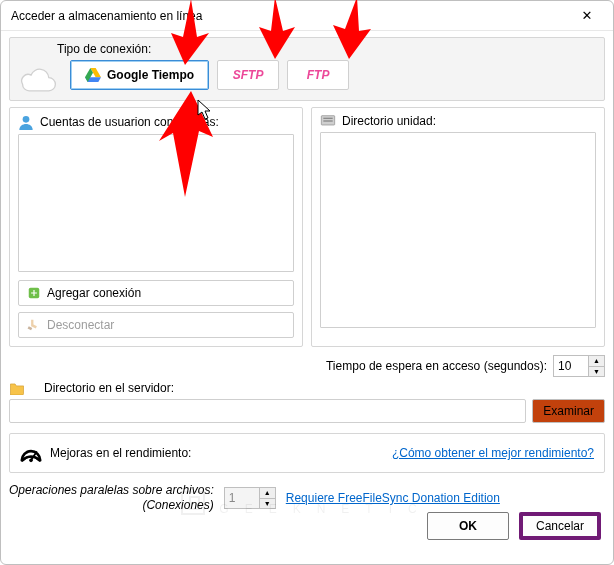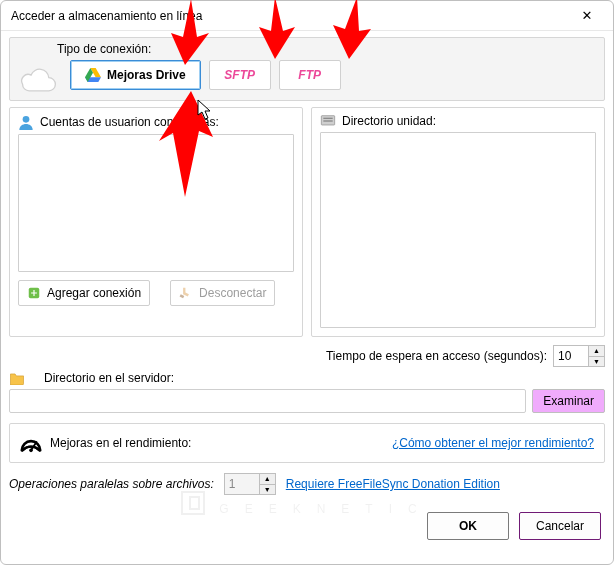--- a/index.html
+++ b/index.html
@@ -16,46 +16,46 @@
   .conn-row { margin-left: 50px; display: flex; gap: 8px; }
   .conn-btn { min-width: 62px; height: 30px; padding: 0 14px; background: #fff; border: 1px solid #d0d0d0; border-radius: 2px; display: inline-flex; align-items: center; justify-content: center; gap: 6px; cursor: pointer; }
   .conn-btn.active { border: 1px solid #3a8cd6; box-shadow: inset 0 0 0 1px #9ecff3; font-weight: 700; color: #000; }
   .conn-btn:not(.active) { font-weight: 700; color: #ec4899; font-style: italic; }
 
   .mid { display: flex; gap: 8px; margin: 0 8px; }
   .panel { flex: 1; border: 1px solid #d6d6d6; border-radius: 2px; padding: 6px 8px 8px 8px; }
   .panel-head { display: flex; align-items: center; gap: 6px; margin-bottom: 4px; }
   .list-box { width: 100%; height: 138px; background: #fff; border: 1px solid #cfcfcf; border-radius: 1px; }
   .tall-box { height: 196px; }
-  .btn-row { display: flex; gap: 20px; margin-top: 8px; }
+  .btn-row { display: flex; gap: 6px; margin-top: 8px; flex-direction: column; }
   .small-btn { height: 26px; padding: 0 8px; background: #fff; border: 1px solid #cfcfcf; border-radius: 2px; display: inline-flex; align-items: center; gap: 6px; cursor: pointer; }
   .small-btn.disabled { color: #9d9d9d; cursor: default; }
 
   .timeout-row { display: flex; justify-content: flex-end; align-items: center; gap: 6px; margin: 8px 8px 2px 8px; }
   .spin { display: inline-flex; align-items: stretch; justify-content: flex-end; }
   .spin input { width: 36px; height: 22px; border: 1px solid #bfbfbf; padding: 0 4px; text-align: left; }
   .spin-btns { display: flex; flex-direction: column; border: 1px solid #bfbfbf; border-left: none; width: 16px; }
   .spin-btns div { flex: 1; display: flex; align-items: center; justify-content: center; font-size: 7px; line-height: 1; background: #efefef; cursor: pointer; }
   .spin-btns div:first-child { border-bottom: 1px solid #bfbfbf; }
 
   .dir-section { margin: 4px 8px 0 8px; }
   .dir-label-row { display: flex; align-items: center; gap: 19px; margin-bottom: 4px; }
   .dir-row { display: flex; gap: 6px; }
   .dir-input { flex: 1; height: 24px; border: 1px solid #cfcfcf; border-radius: 2px; padding: 0 6px; }
-  .browse-btn { height: 24px; padding: 0 10px; background: #f0abfc; border: 1px solid #bfbfbf; border-radius: 2px; cursor: pointer; }
+  .browse-btn { height: 24px; padding: 0 10px; background: #c2410c; border: 1px solid #bfbfbf; border-radius: 2px; cursor: pointer; }
 
   .perf-panel { margin: 10px 8px 0 8px; border: 1px solid #d6d6d6; border-radius: 2px; padding: 8px 10px; display: flex; align-items: center; justify-content: space-between; }
   .perf-left { display: flex; align-items: center; gap: 8px; }
   .link { color: #0066cc; text-decoration: underline; cursor: pointer; }
 
   .ops-row { margin: 10px 8px 0 8px; display: flex; align-items: center; gap: 10px; }
   .ops-labels { text-align: right; color: #000; line-height: 1.25; font-style: italic; }
 
   .footer { position: absolute; bottom: 24px; right: 12px; display: flex; gap: 10px; }
-  .footer .btn { min-width: 82px; height: 28px; background: #fdfdfd; border: 1px solid #701a75; border-radius: 2px; cursor: pointer; }
+  .footer .btn { min-width: 82px; height: 28px; background: #fdfdfd; border: 4px solid #701a75; border-radius: 2px; cursor: pointer; }
   .footer .btn.ok { font-weight: 700; border: 1px solid #7a7a7a; }
 
   
   .arrow { position: absolute; pointer-events: none; }
   .arrow svg polygon, .arrow svg path { fill: #ff0000; }
 
   
   .cursor { position: absolute; left: 196px; top: 98px; pointer-events: none; }
 
   
@@ -80,21 +80,21 @@
       <path d="M50 20a14 14 0 0 0-27-4A10 10 0 0 0 10 30a10 10 0 0 0 10 10h30a10 10 0 0 0 0-20z" fill="#ffffff" stroke="#d0d0d0" stroke-width="2"></path>
     </svg>
     <div class="conn-label">Tipo de conexión:</div>
     <div class="conn-row">
       <div class="conn-btn active">
         <svg width="16" height="14" viewBox="0 0 24 21">
           <path d="M8 0h8l8 14h-8z" fill="#fbbc04"></path>
           <path d="M0 14l4 7h16l4-7z" fill="#4285f4"></path>
           <path d="M8 0L0 14l4 7L12 7z" fill="#34a853"></path>
         </svg>
-        <span>Mejoras Drive</span>
+        <span>Google Tiempo</span>
       </div>
       <div class="conn-btn">
         <span>SFTP</span>
       </div>
       <div class="conn-btn">
         <span>FTP</span>
       </div>
     </div>
   </div>
 
@@ -172,20 +172,21 @@
         <path d="M2 20a10 10 0 0 1 20 0" fill="none" stroke="#000" stroke-width="3" stroke-linecap="round"></path>
       </svg>
       <span>Mejoras en el rendimiento:</span>
     </div>
     <span class="link">¿Cómo obtener el mejor rendimiento?</span>
   </div>
 
   <div class="ops-row">
     <div class="ops-labels">
       <div>Operaciones paralelas sobre archivos:</div>
+      <div>(Conexiones)</div>
     </div>
     <div class="spin">
       <input type="text" disabled="" style="color: rgb(136, 136, 136); background: rgb(244, 244, 244);" value="1">
       <div class="spin-btns">
         <div>▲</div>
         <div>▼</div>
       </div>
     </div>
     <span class="link">Requiere FreeFileSync Donation Edition</span>
   </div>

